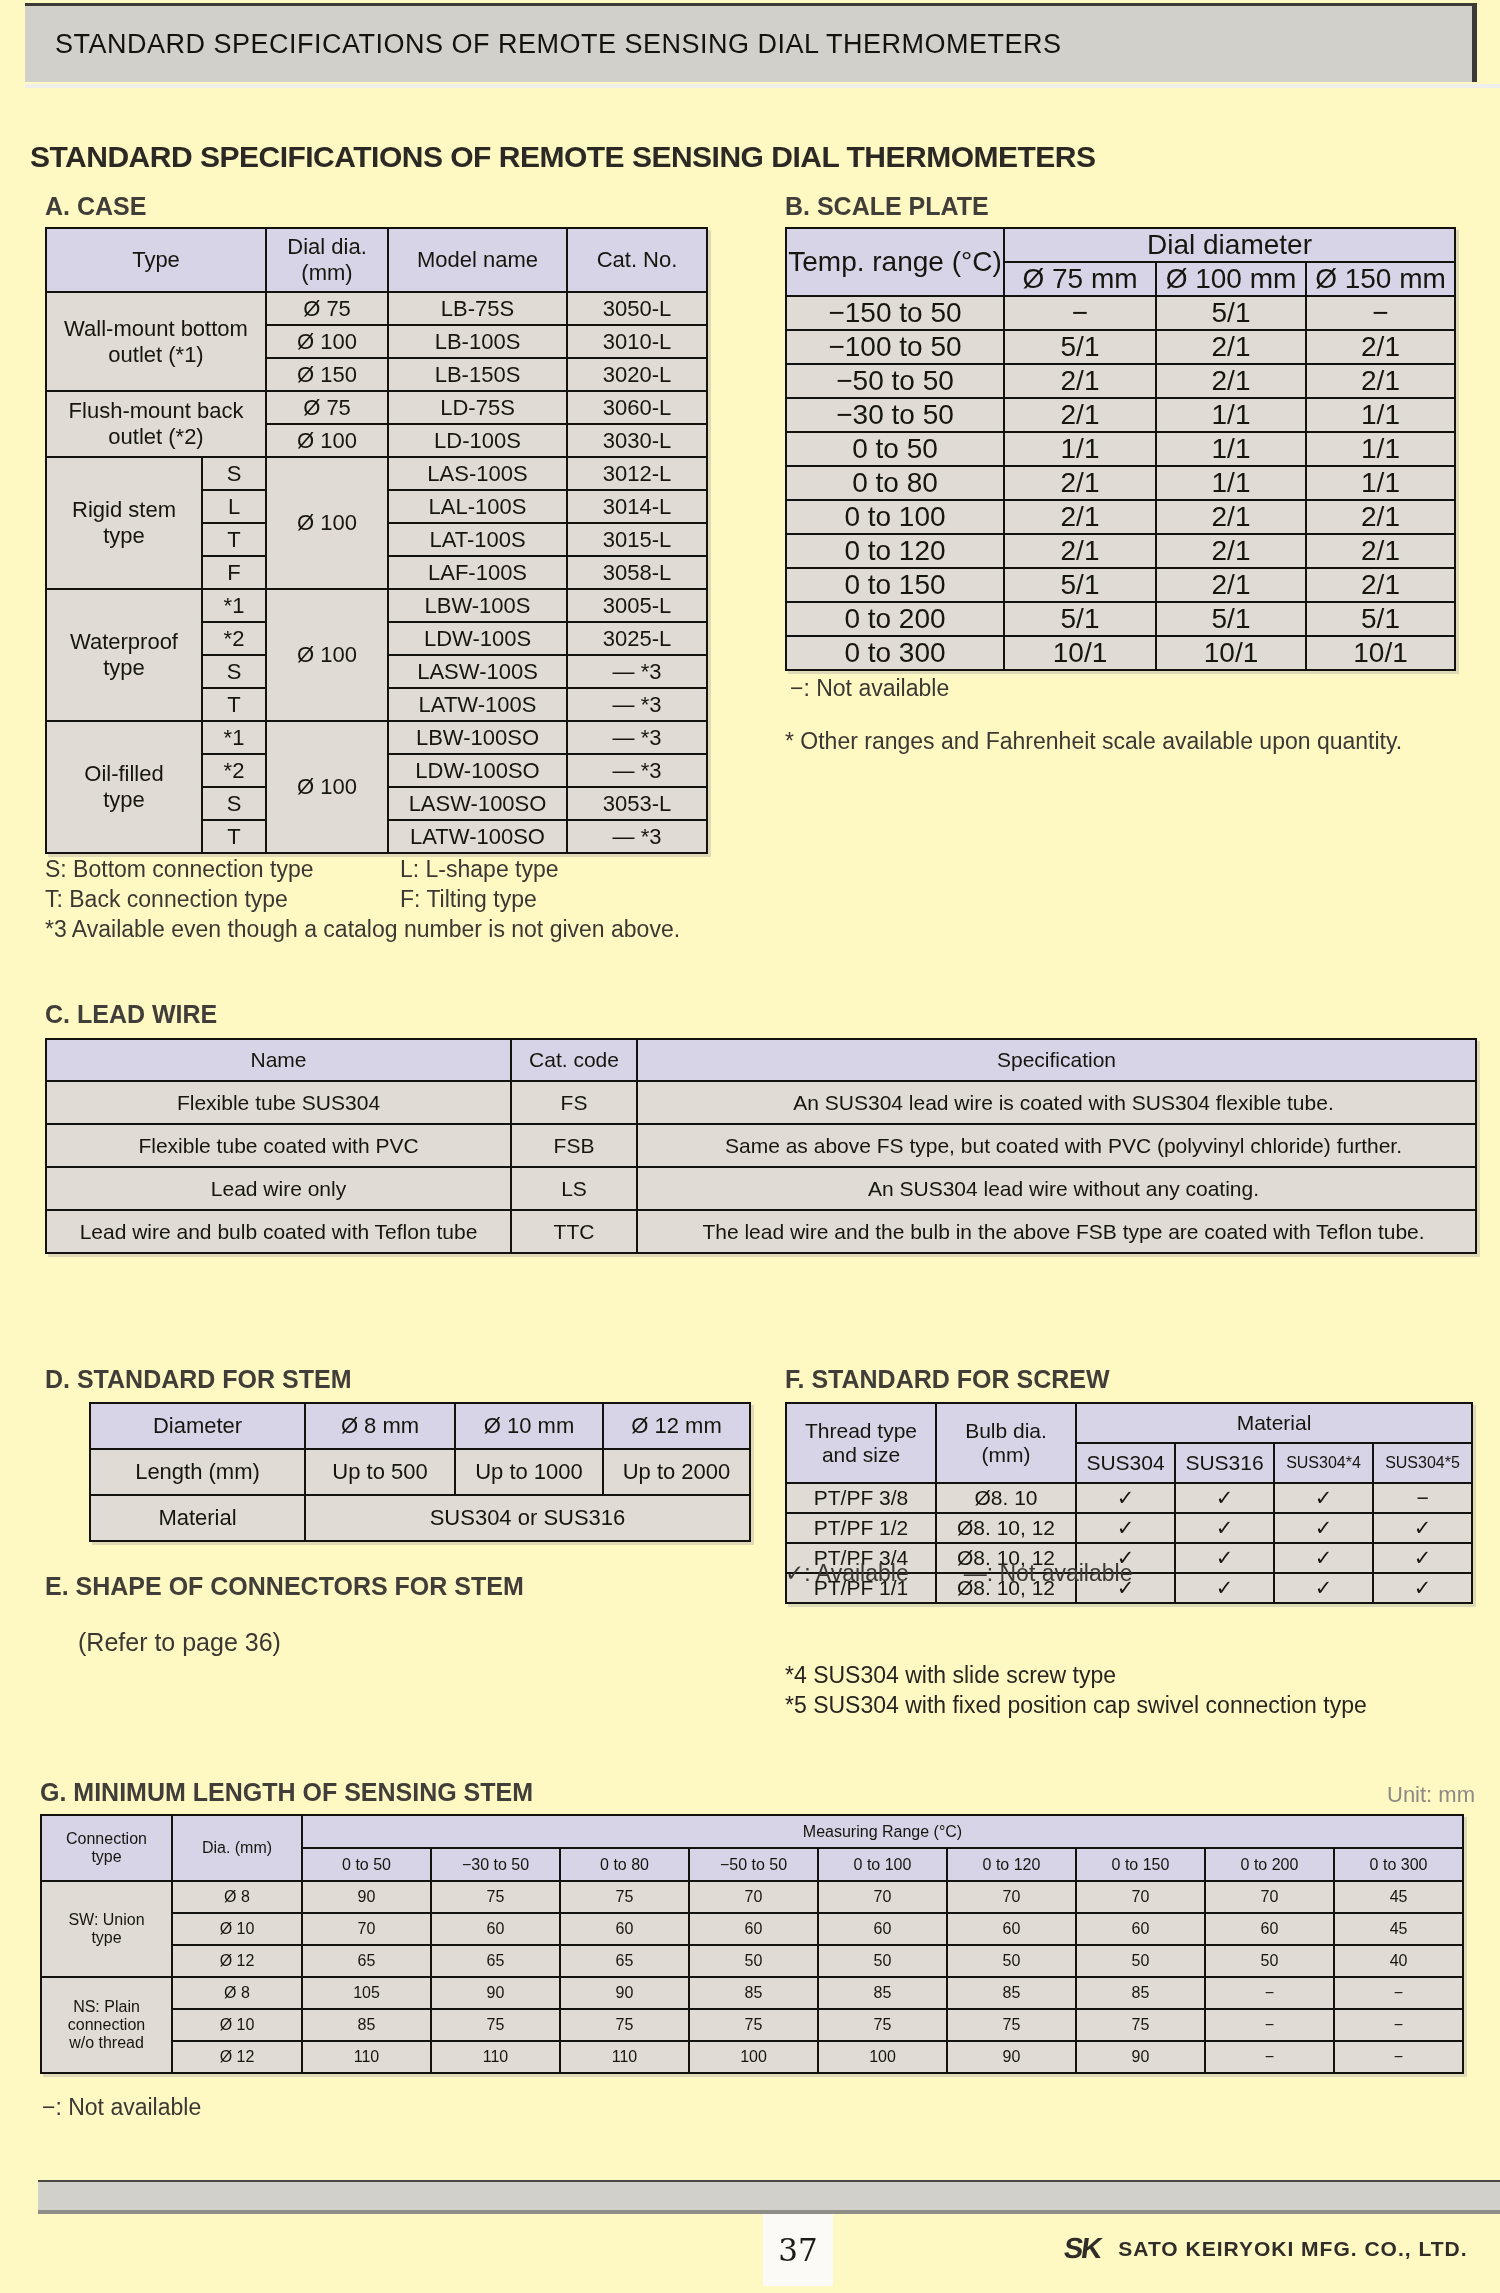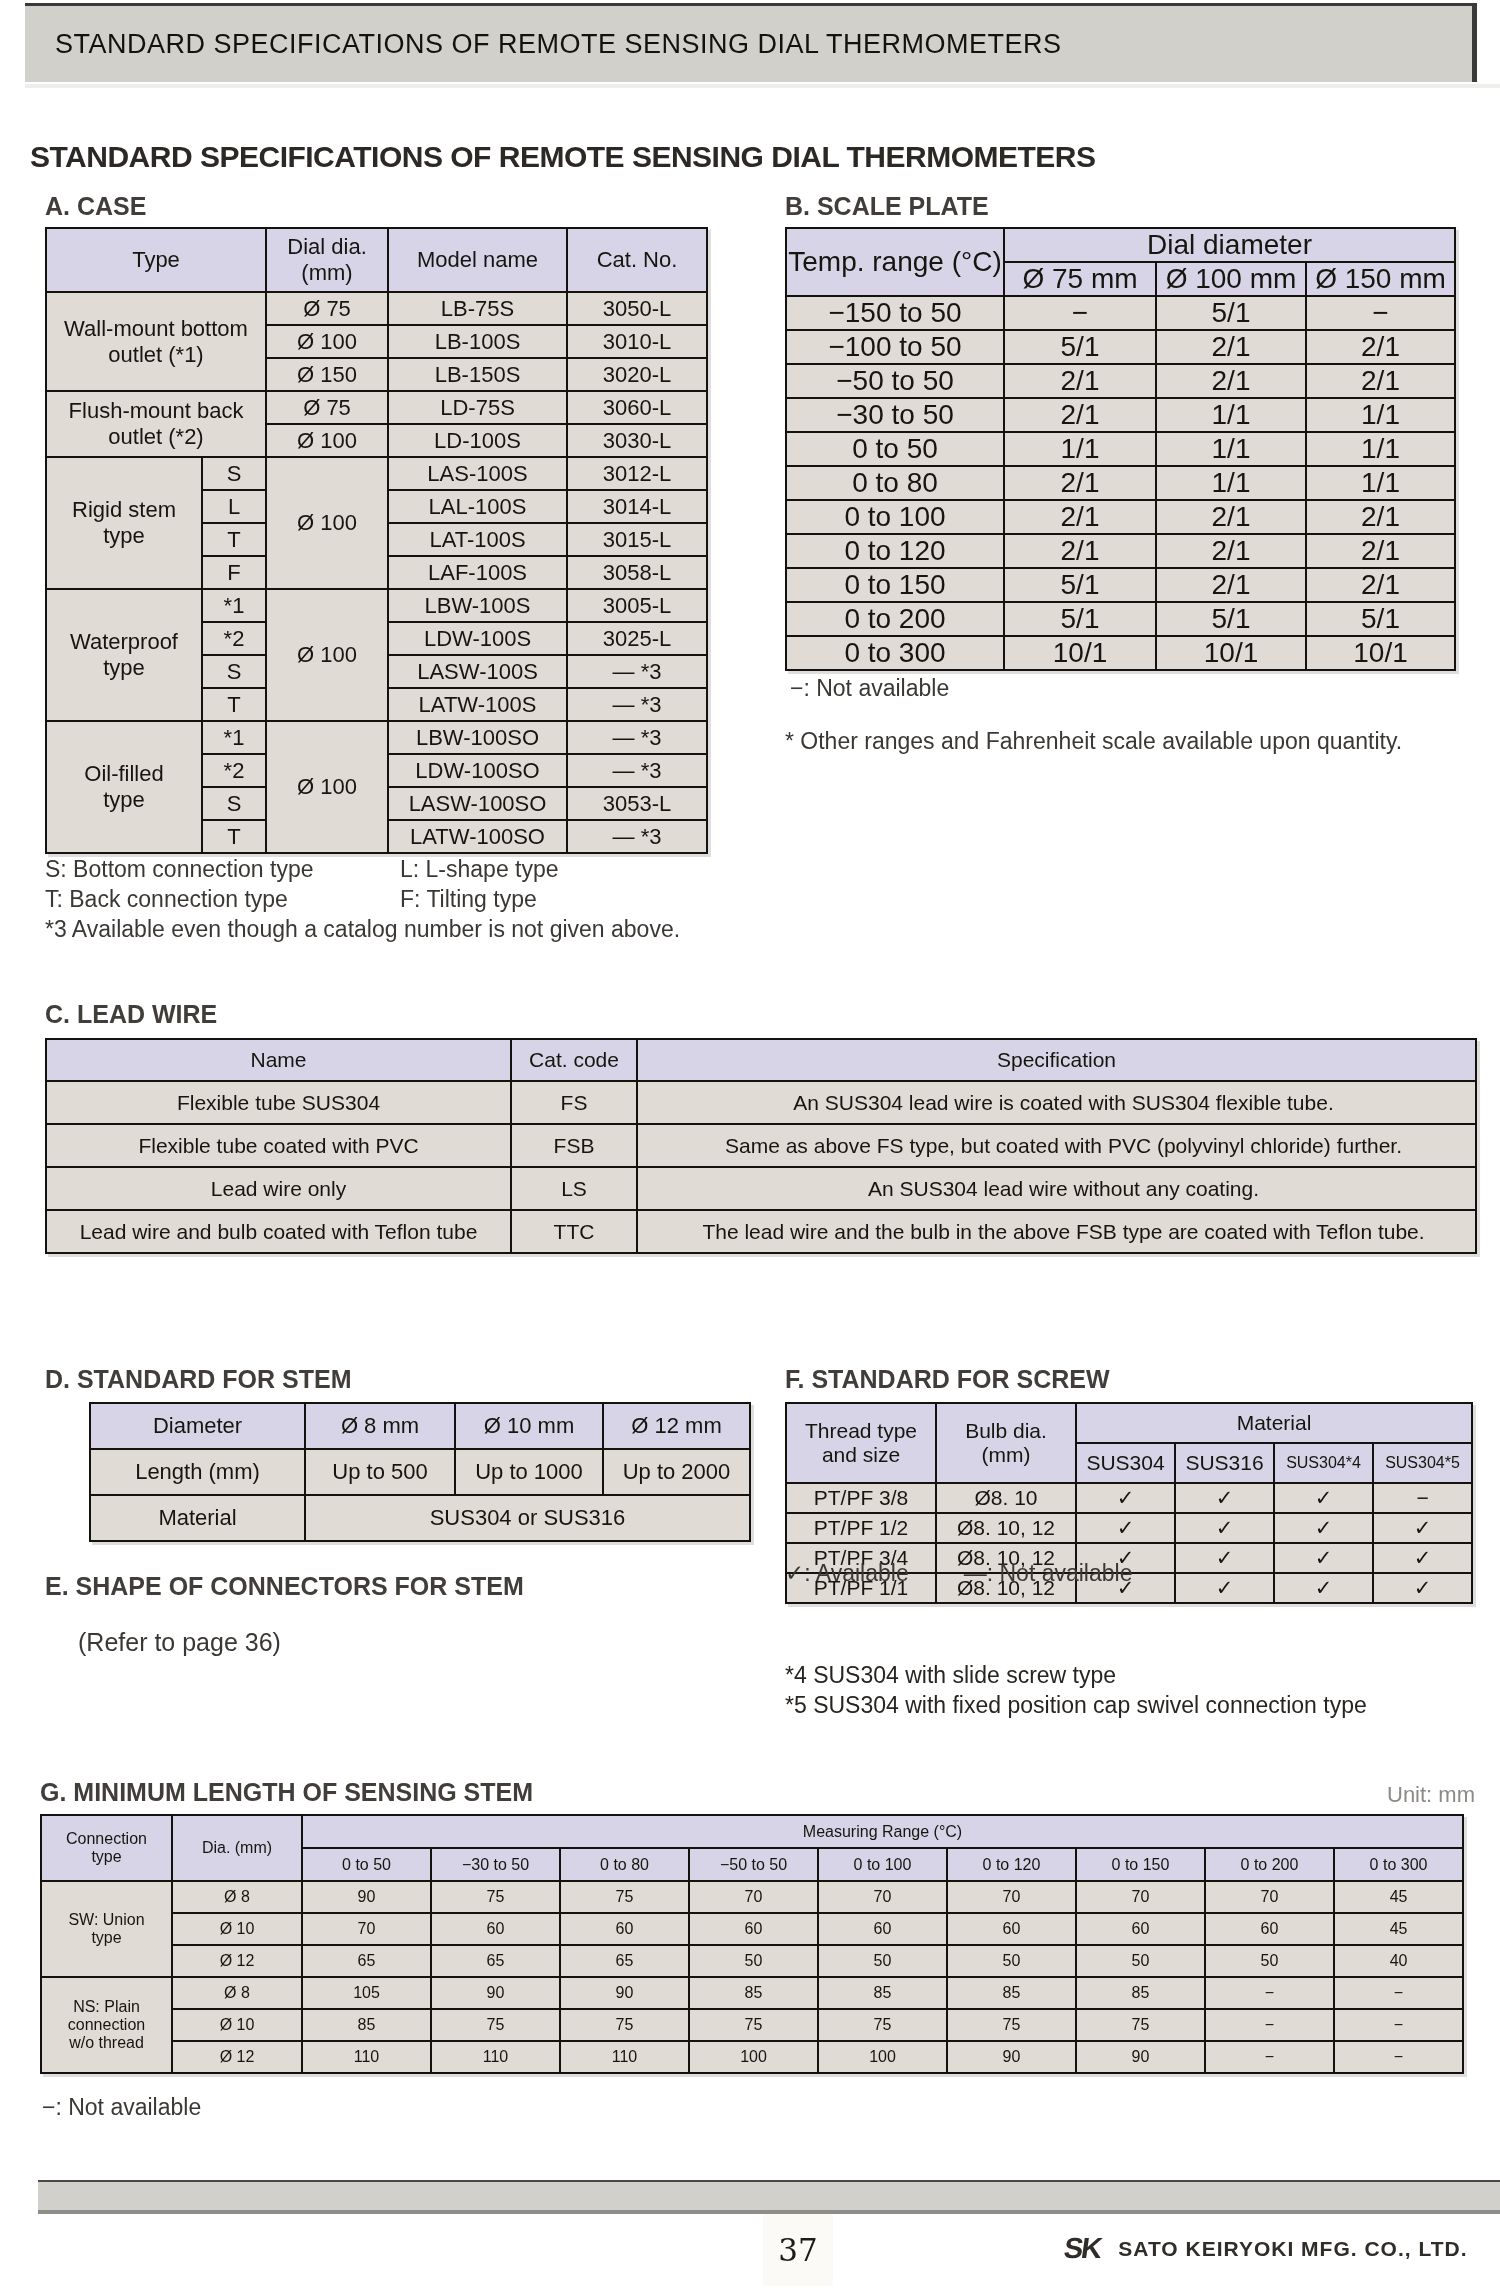--- a/index.html
+++ b/index.html
@@ -1,16 +1,16 @@
 <!DOCTYPE html>
 <html><head>
 <meta charset="utf-8">
 <style>
   html,body{margin:0;padding:0;background:#000;}
-  .page{position:relative;width:1500px;height:2293px;background:#ffffff;overflow:hidden;
+  .page{position:relative;width:1500px;height:2293px;background:#fef9c3;overflow:hidden;
         font-family:"Liberation Sans",sans-serif;}
   
   .hdr-bar{position:absolute;left:25px;top:3px;width:1417px;height:76px;background:#d2d0cb;
            border-top:3px solid #3c3a37;border-right:5px solid #3c3a37;
            display:flex;align-items:center;padding-left:30px;}
   .hdr-bar span{font-size:27px;letter-spacing:.5px;color:#14120f;}
   .hdr-line{position:absolute;left:25px;top:84px;width:1475px;height:4px;background:#efeeea;}
   
   .ghost-title{position:absolute;left:30px;top:140px;font-size:30px;font-weight:bold;
                letter-spacing:-.5px;color:#2c2925;white-space:nowrap;}

